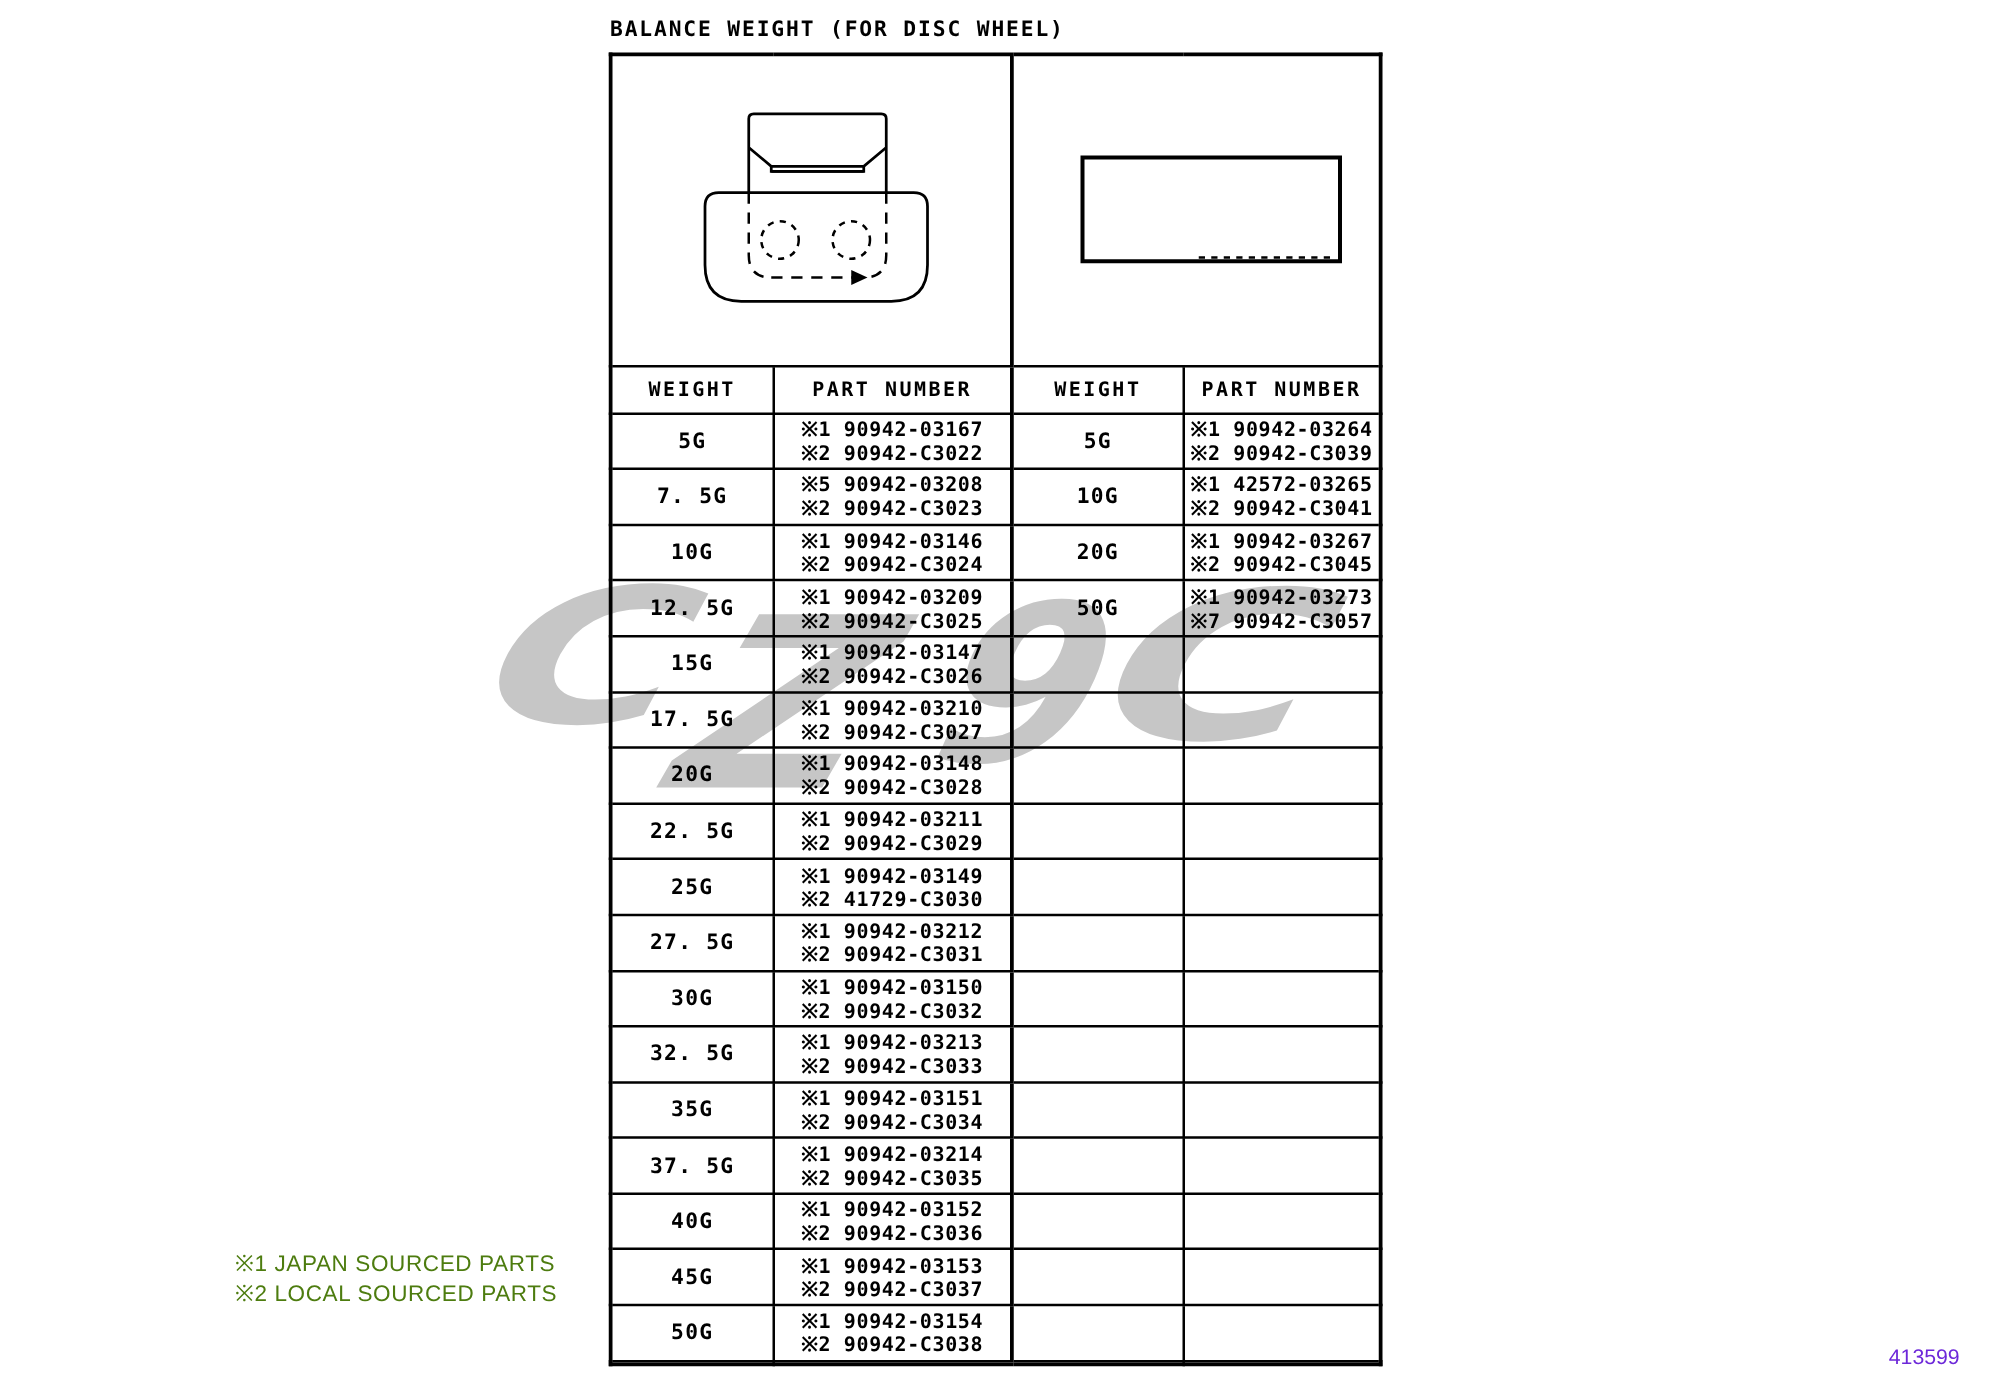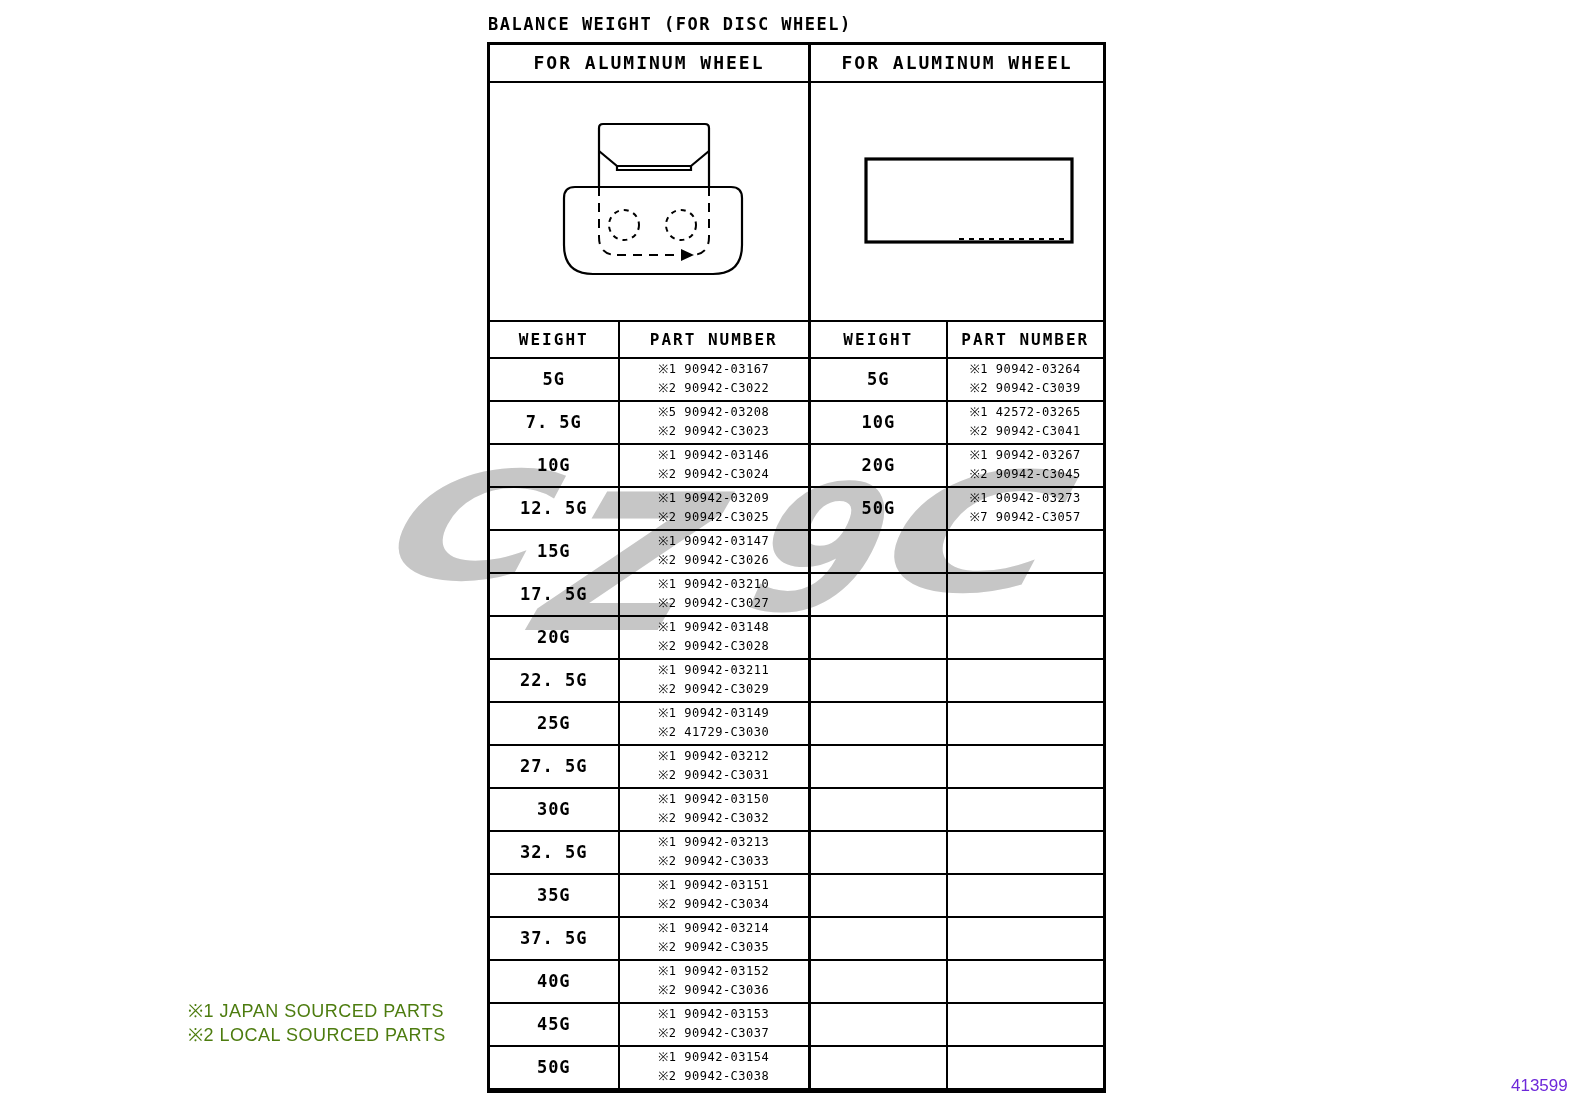--- a/index.html
+++ b/index.html
@@ -19,21 +19,21 @@
   table.parts{border:3px solid #000;}
   table.parts td{border:2px solid #000;padding:0;text-align:center;vertical-align:middle;
                  background:transparent;overflow:hidden;}
   td.mid{border-right:3px solid #000 !important;}
 
   tr.top-header td{height:33px;font-size:18px;font-weight:bold;letter-spacing:2px;}
   tr.image-row td{height:221px;}
   tr.col-header td{height:32px;font-size:16px;font-weight:bold;letter-spacing:2px;}
 
   td.w{font-size:17px;font-weight:bold;letter-spacing:1px;}
-  td.p{text-align:left;padding-left:12px;font-size:12px;font-weight:normal;
+  td.p{text-align:left;padding-left:12px;font-size:16px;font-weight:bold;
        letter-spacing:0.5px;line-height:19px;}
   td.p div{white-space:nowrap;}
 
   .legend{position:absolute;left:188px;top:999px;z-index:2;
           font-family:"Liberation Sans",sans-serif;font-size:18px;line-height:24px;
           color:#4d7c0f;letter-spacing:0.5px;}
   .page-number{position:absolute;left:1511px;top:1076px;z-index:2;
           font-family:"Liberation Sans",sans-serif;font-size:17px;color:#6d28d9;}
 
   svg .solid{fill:none;stroke:#000;stroke-width:2.2;}
@@ -57,24 +57,20 @@
     </div>
 
   <table class="parts">
     <colgroup>
       <col style="width:130px">
         <col style="width:191px">
         <col style="width:137px">
         <col style="width:158px">
     </colgroup>
     <tbody>
-      <tr class="top-header">
-        <td colspan="2" class="mid">FOR ALUMINUM WHEEL</td>
-        <td colspan="2">FOR ALUMINUM WHEEL</td>
-      </tr>
       <tr class="image-row">
         <td colspan="2" class="mid">
           <svg width="316" height="217" viewBox="0 0 316 217">
 
             <path class="solid" d="M108 96 L108 37 Q108 33 112 33 L214 33 Q218 33 218 37 L218 96"></path>
             <path class="solid" d="M108 60 L126 75 L200 75 L218 60"></path>
             <path class="solid" d="M126 75 L126 79 L200 79 L200 75"></path>
             <path class="solid" d="M126 79 L200 79"></path>
 
             <path class="solid" d="M84 96 L240 96 Q251 96 251 107 L251 154 Q251 183 222 183 L102 183 Q73 183 73 154 L73 107 Q73 96 84 96 Z"></path>

